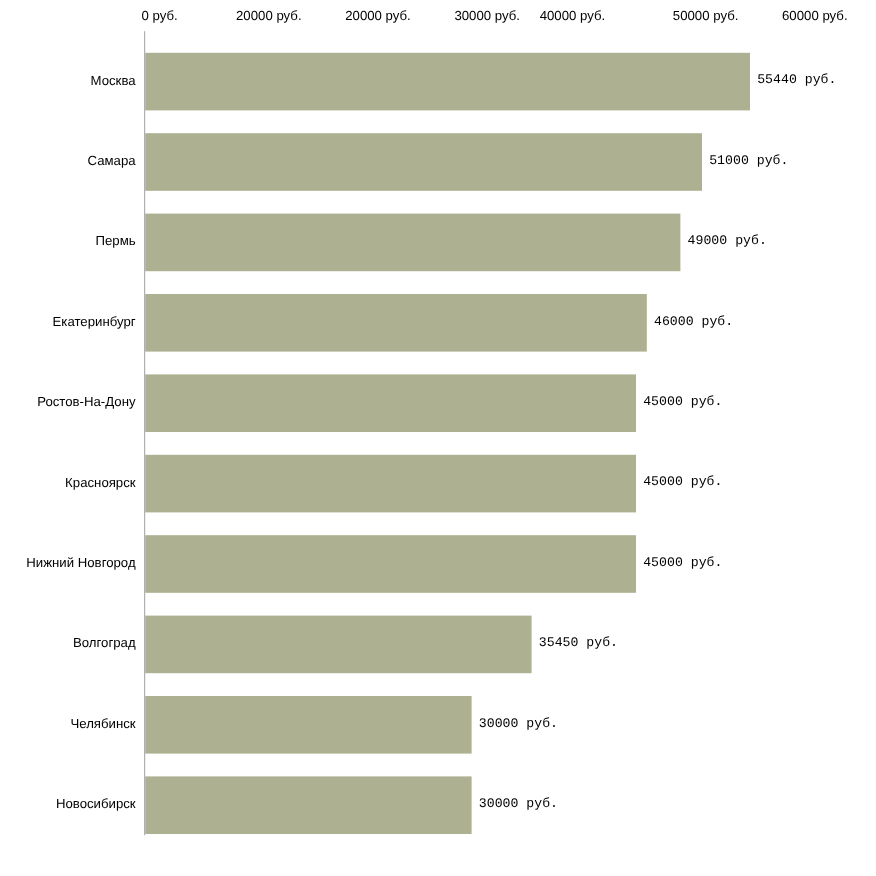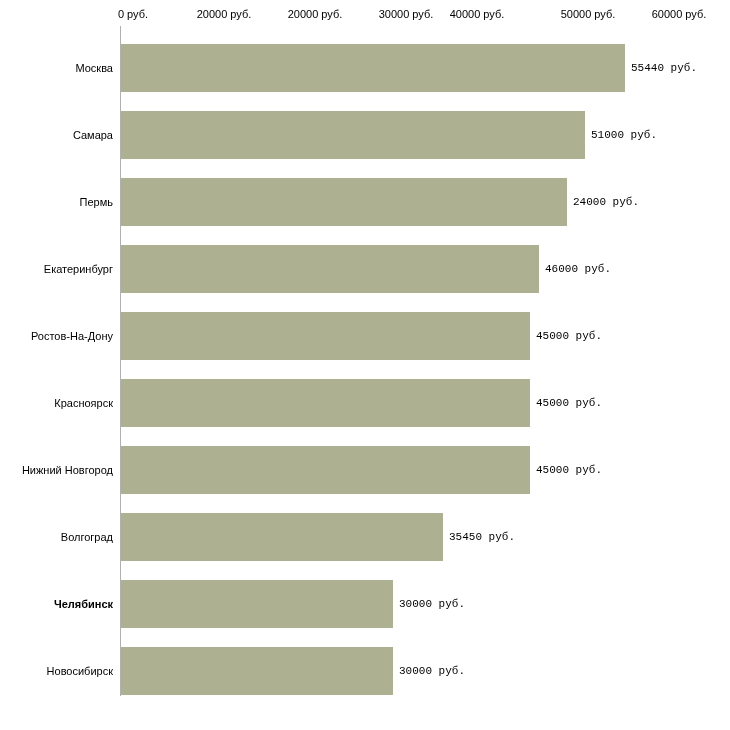--- a/index.html
+++ b/index.html
@@ -113,21 +113,21 @@
 
     <div class="row" style="top:75px; height:67px;">
       <div class="row-label" style="left:0; width:113px;">Самара</div>
       <div class="bar" style="left:121px; width:464px;"></div>
       <div class="bar-value" style="left:591px;">51000 руб.</div>
     </div>
 
     <div class="row" style="top:142px; height:67px;">
       <div class="row-label" style="left:0; width:113px;">Пермь</div>
       <div class="bar" style="left:121px; width:446px;"></div>
-      <div class="bar-value" style="left:573px;">24000 руб.</div>
+      <div class="bar-value" style="left:573px;">49000 руб.</div>
     </div>
 
     <div class="row" style="top:209px; height:67px;">
       <div class="row-label" style="left:0; width:113px;">Екатеринбург</div>
       <div class="bar" style="left:121px; width:418px;"></div>
       <div class="bar-value" style="left:545px;">46000 руб.</div>
     </div>
 
     <div class="row" style="top:276px; height:67px;">
       <div class="row-label" style="left:0; width:113px;">Ростов-На-Дону</div>
@@ -147,21 +147,21 @@
       <div class="bar-value" style="left:536px;">45000 руб.</div>
     </div>
 
     <div class="row" style="top:477px; height:67px;">
       <div class="row-label" style="left:0; width:113px;">Волгоград</div>
       <div class="bar" style="left:121px; width:322px;"></div>
       <div class="bar-value" style="left:449px;">35450 руб.</div>
     </div>
 
     <div class="row" style="top:544px; height:67px;">
-      <div class="row-label" style="left:0; width:113px;font-weight:bold;">Челябинск</div>
+      <div class="row-label" style="left:0; width:113px;">Челябинск</div>
       <div class="bar" style="left:121px; width:272px;"></div>
       <div class="bar-value" style="left:399px;">30000 руб.</div>
     </div>
 
     <div class="row" style="top:611px; height:67px;">
       <div class="row-label" style="left:0; width:113px;">Новосибирск</div>
       <div class="bar" style="left:121px; width:272px;"></div>
       <div class="bar-value" style="left:399px;">30000 руб.</div>
     </div>
 

